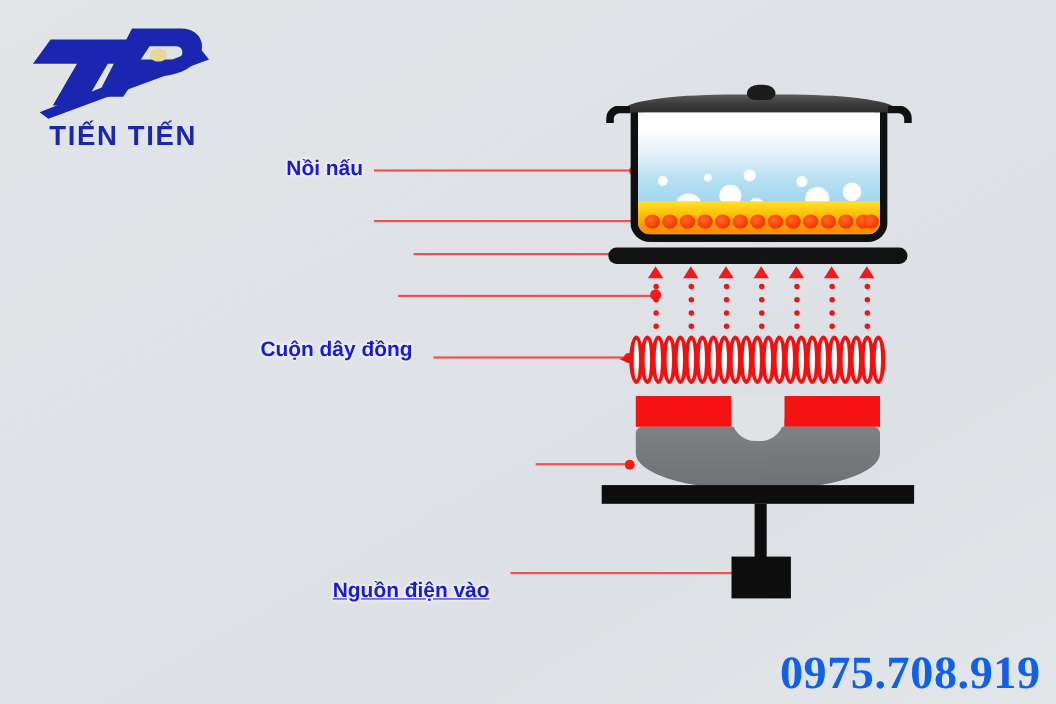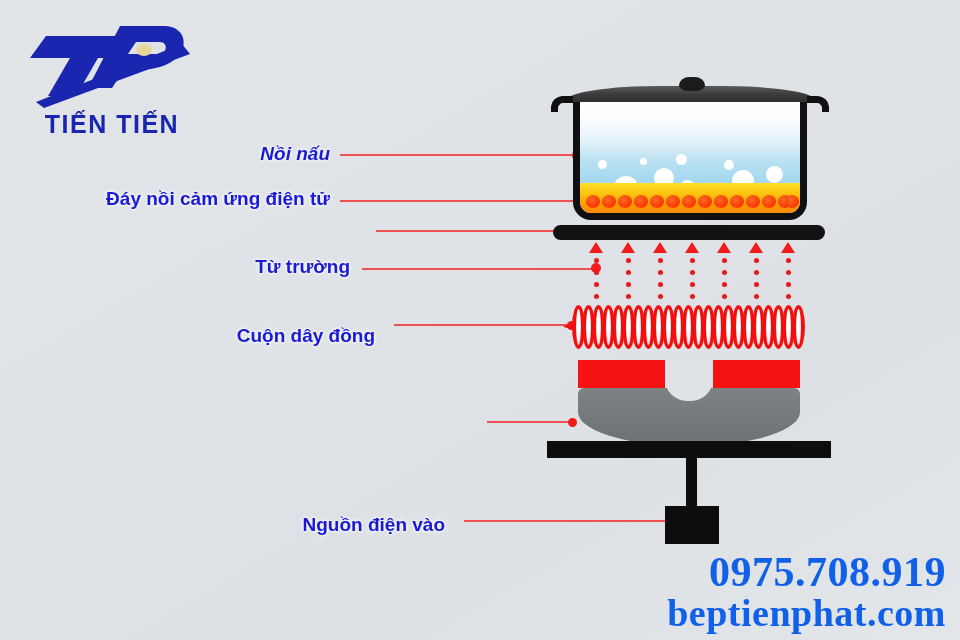--- a/index.html
+++ b/index.html
@@ -203,38 +203,36 @@
     <svg class="logo-mark" viewBox="0 0 170 92">
       <path d="M22 18 L122 18 L104 40 L74 40 L52 78 L24 78 L46 40 L6 40 Z" fill="#1b26b0"></path>
       <path d="M96 8 L140 8 C162 8 166 30 150 42 C140 50 124 52 112 52 L100 52 L88 70 L64 70 L96 8 Z" fill="#1b26b0"></path>
       <path d="M112 24 L136 24 C144 24 144 36 134 36 L104 36 Z" fill="#dfe2e6"></path>
       <ellipse cx="120" cy="32" rx="8" ry="6" fill="#e8d79a"></ellipse>
       <path d="M12 84 L158 26 L166 36 L20 90 Z" fill="#1b26b0"></path>
     </svg>
     <div class="logo-word">TIẾN TIẾN</div>
   </div>
 
-  <div class="label" style="left:180px; top:142px; width:150px;font-style:italic;">Nồi nấu</div>
+  <div class="label" style="left:180px; top:142px; width:150px;">Nồi nấu</div>
   <div class="leader" style="left:340px; top:154px; width:237px;"></div>
 
-  <div class="label" style="left:20px; top:187px; width:310px;">Đáy nồi cảm ứng điện tử</div>
   <div class="leader no-dot" style="left:340px; top:200px; width:250px;"></div>
 
   <div class="leader" style="left:376px; top:230px; width:200px;"></div>
 
-  <div class="label" style="left:190px; top:255px; width:160px;">Từ trường</div>
   <div class="leader no-dot" style="left:362px; top:268px; width:234px;"></div>
   <div style="position:absolute;left:591px;top:263px;width:10px;height:10px;border-radius:50%;background:#f21c1c;"></div>
 
-  <div class="label" style="left:160px; top:324px; width:215px;">Cuộn dây đồng</div>
+  <div class="label" style="left:160px; top:307px; width:215px;">Cuộn dây đồng</div>
   <div class="leader" style="left:394px; top:324px; width:178px;"></div>
 
   <div class="leader" style="left:487px; top:421px; width:86px;"></div>
 
-  <div class="label" style="left:220px; top:513px; width:225px;">Nguồn điện vào</div>
+  <div class="label" style="left:220px; top:526px; width:225px;text-decoration:underline;">Nguồn điện vào</div>
   <div class="leader" style="left:464px; top:520px; width:218px;"></div>
 
   <div id="pot">
     <div class="lid"></div>
     <div class="knob"></div>
     <div class="handle left"></div>
     <div class="handle right"></div>
     <div class="body">
       <div class="bub" style="left:18px;  top:58px; width:9px;  height:9px;"></div>
       <div class="bub" style="left:34px;  top:74px; width:24px; height:23px;"></div>
@@ -353,16 +351,15 @@
     <div class="gray"></div>
     <div class="notch"></div>
   </div>
 
   <div id="bar"></div>
   <div id="stem"></div>
   <div id="plug"></div>
 
   <div id="contact">
     <div class="phone">0975.708.919</div>
-    <div class="site">beptienphat.com</div>
   </div>
 
 </div>
 
 </body></html>

